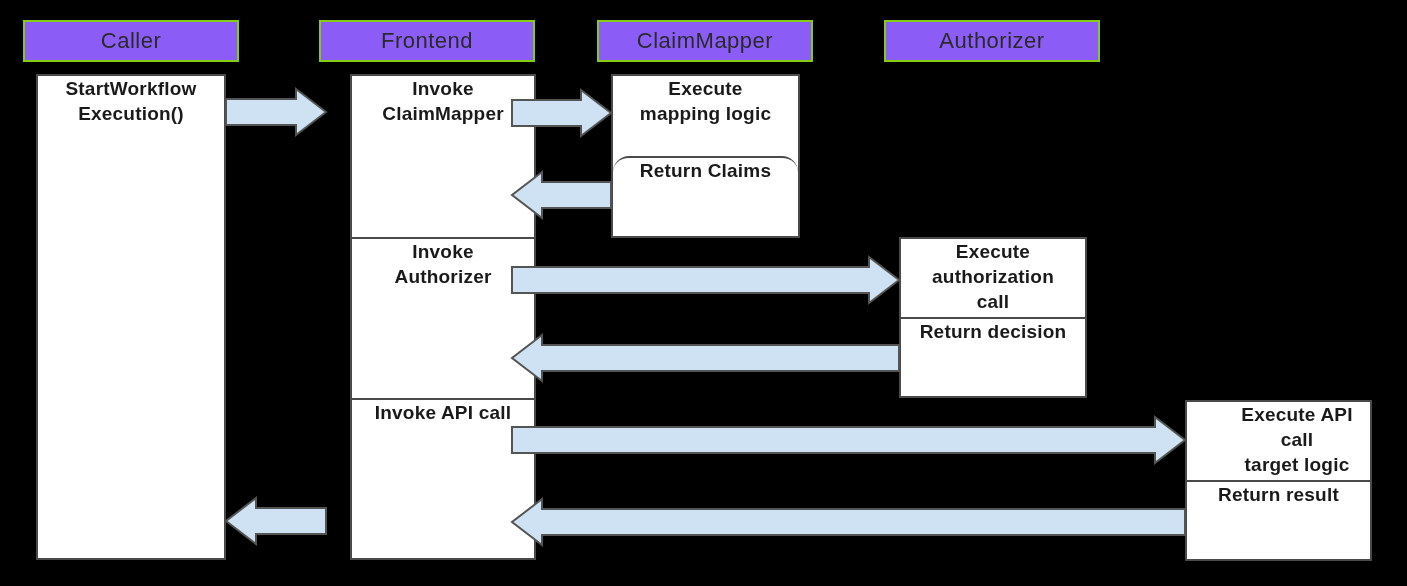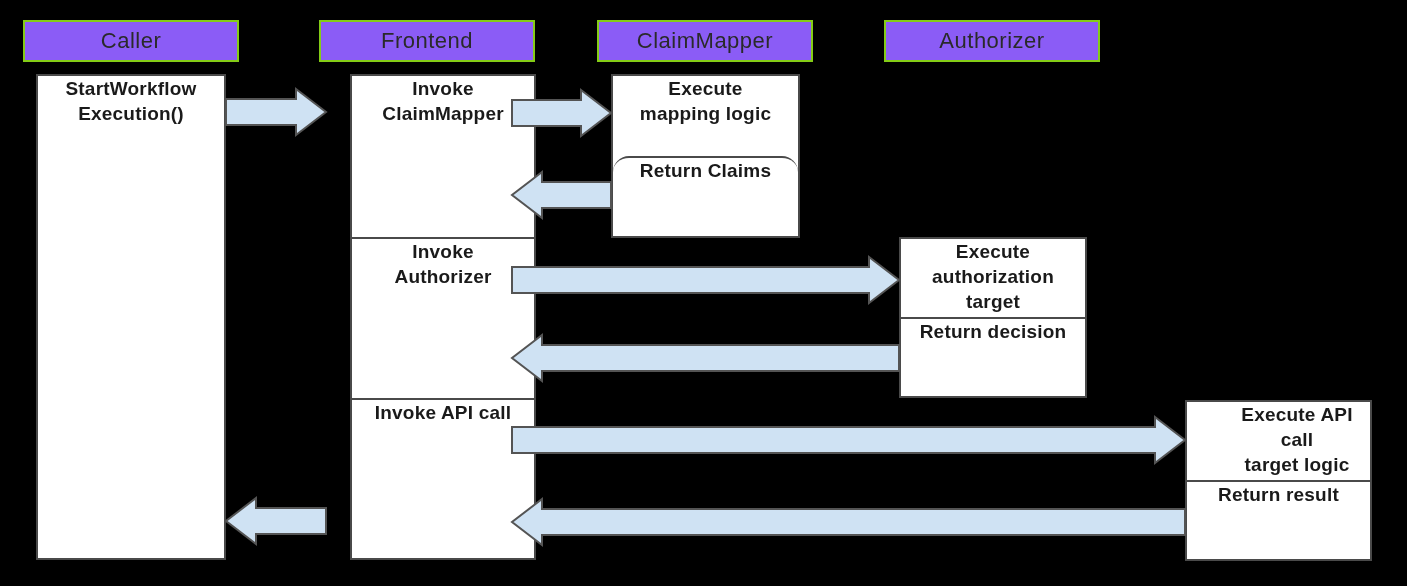--- a/index.html
+++ b/index.html
@@ -100,21 +100,21 @@
     </div>
     <div class="seg cm-seg2">
       <span>Return Claims</span>
     </div>
   </div>
 
   <div class="act" id="act-authorizer">
     <div class="seg az-seg1">
       <span>Execute</span>
       <span>authorization</span>
-      <span>target</span>
+      <span>call</span>
     </div>
     <div class="seg az-seg2">
       <span>Return decision</span>
     </div>
   </div>
 
   <div class="act" id="act-calltarget">
     <div class="seg ct-seg1">
       <span>Execute API call</span>
       <span>target logic</span>

